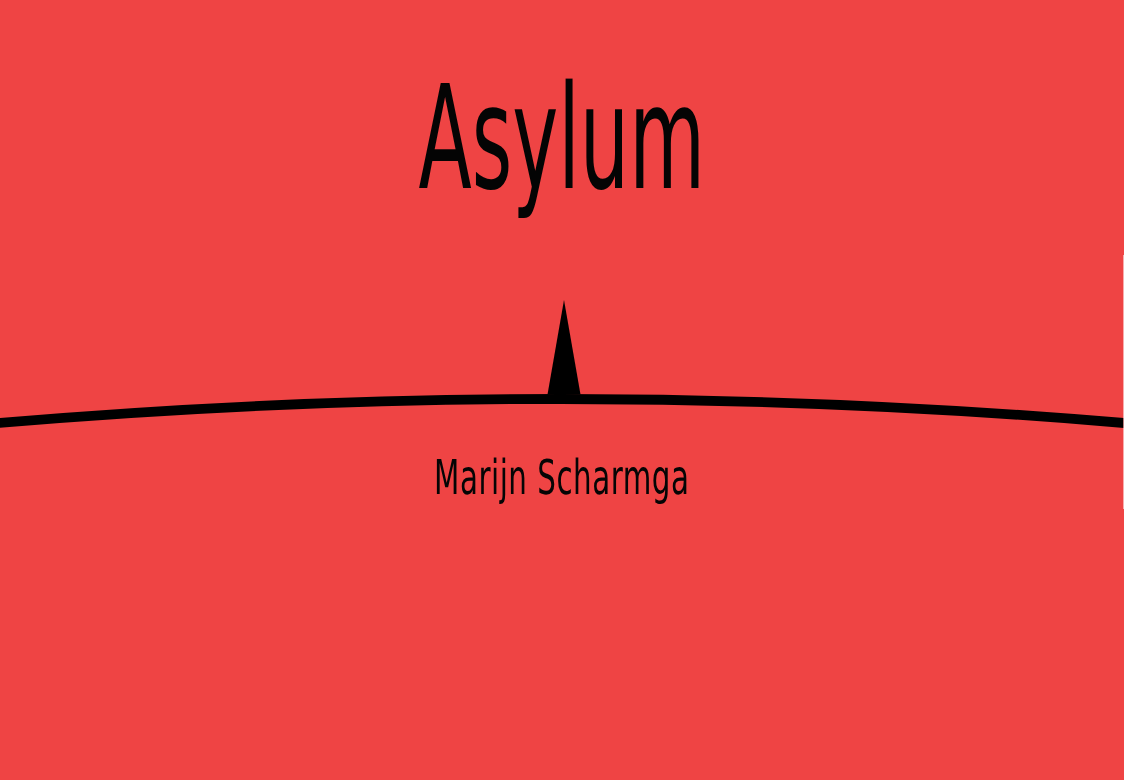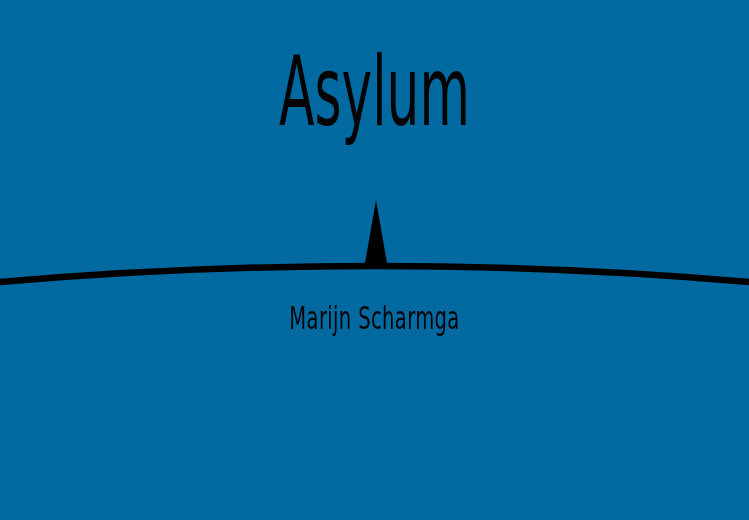--- a/index.html
+++ b/index.html
@@ -6,21 +6,21 @@
   html, body {
     margin: 0;
     padding: 0;
     background: #ffffff;
   }
 
   #cover {
     position: relative;
     width: 749px;
     height: 520px;
-    background: #0369a1;
+    background: #ef4444;
     overflow: hidden;
     font-family: "DejaVu Sans Condensed", "Liberation Sans Narrow", "Liberation Sans", sans-serif;
   }
 
   
   .title {
     position: absolute;
     left: 0;
     top: 44px;
     width: 749px;

